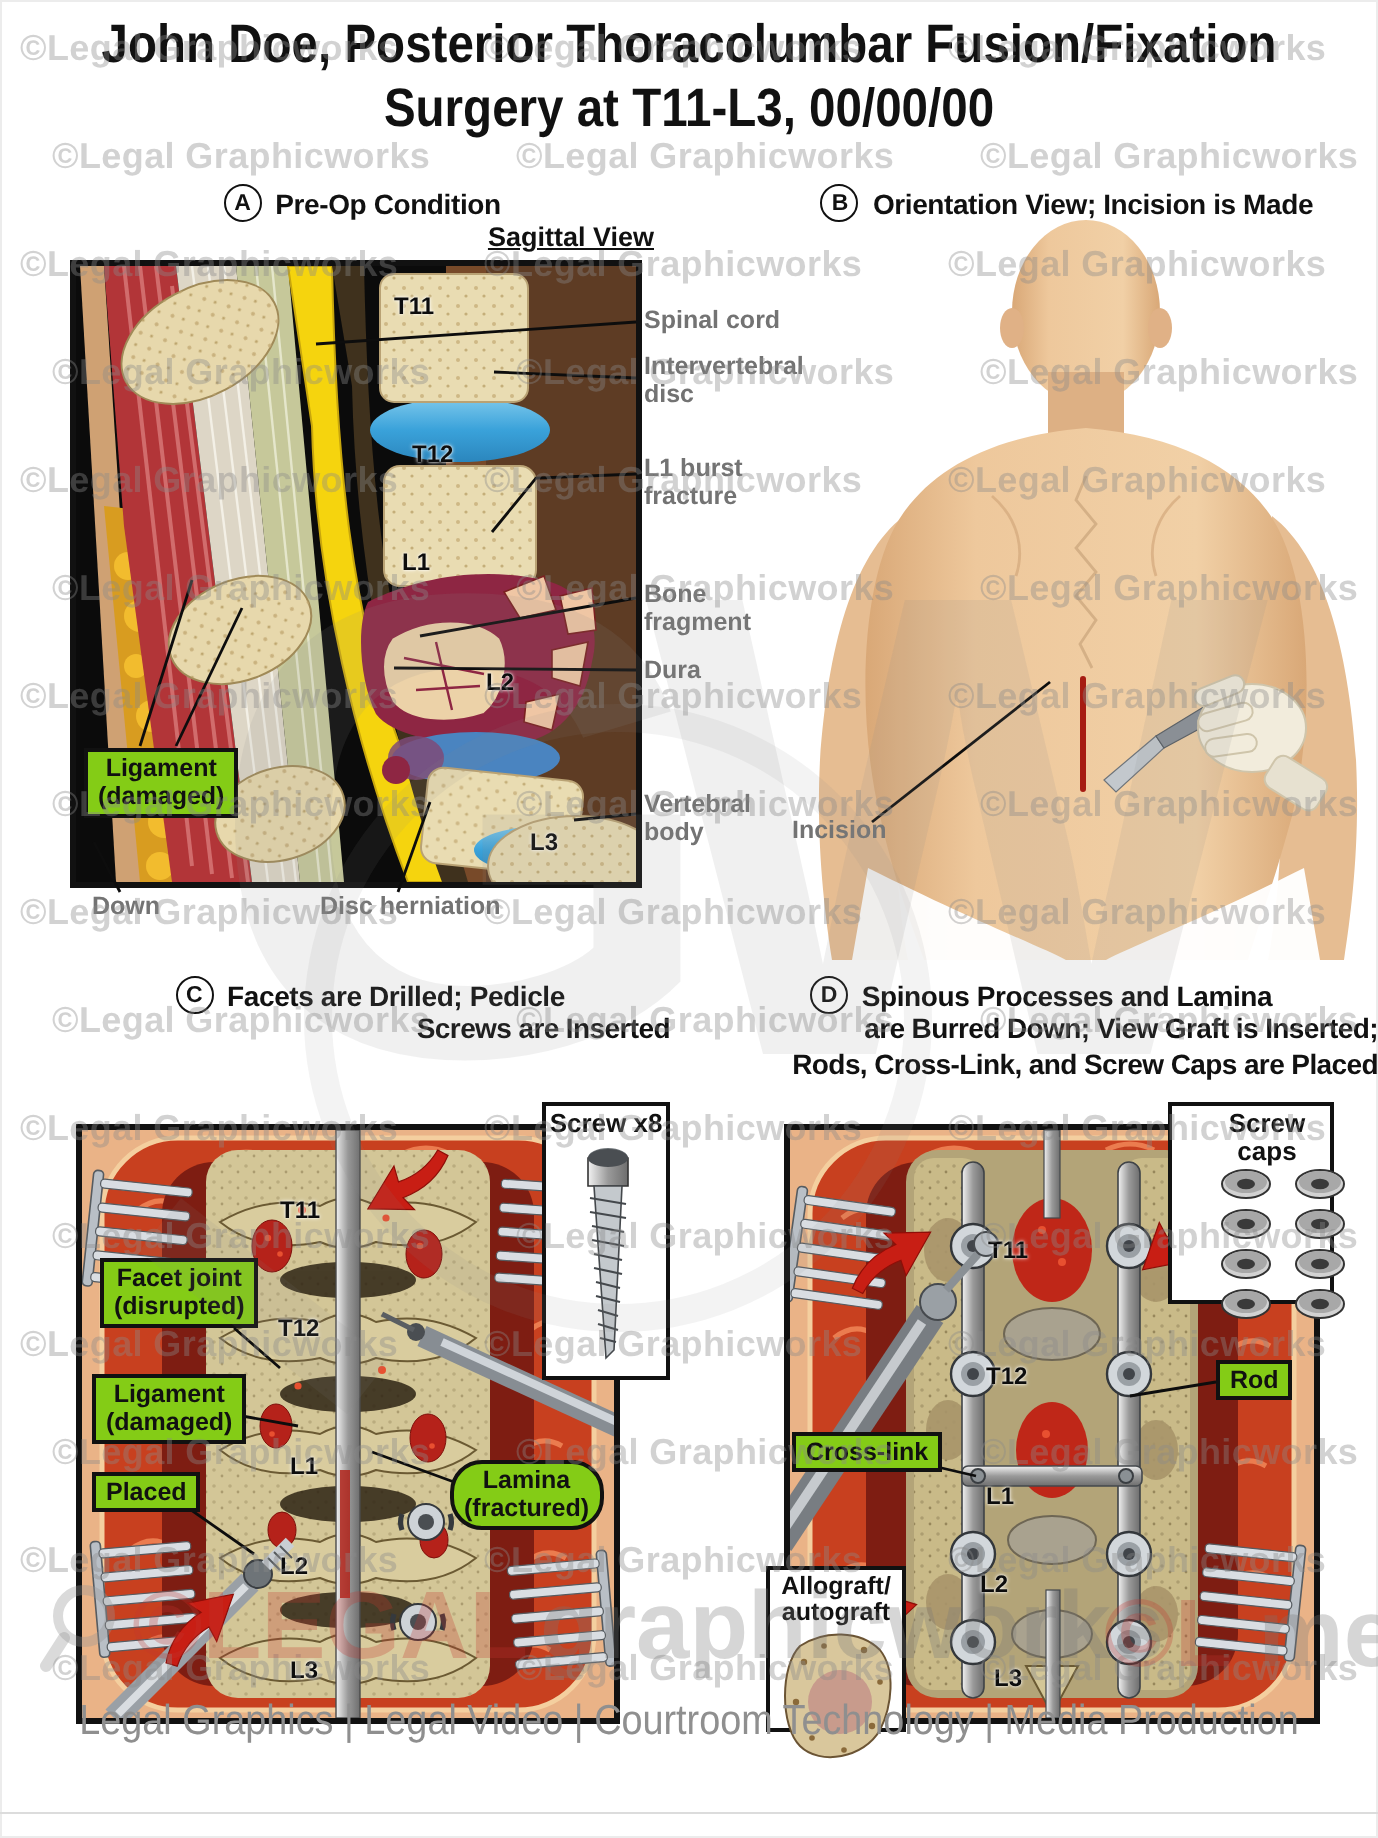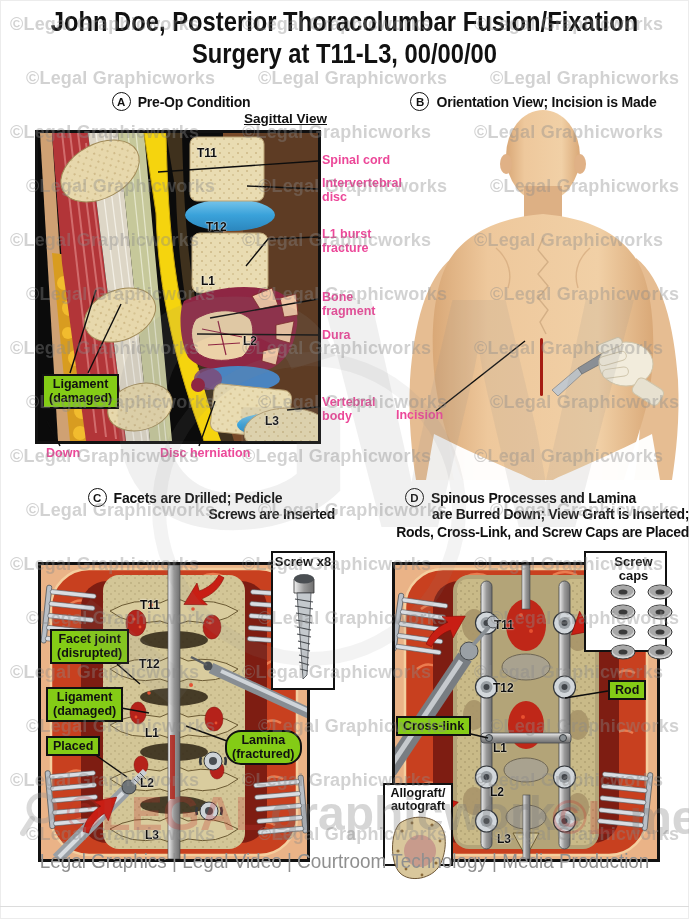--- a/index.html
+++ b/index.html
@@ -28,21 +28,21 @@
         align-items:center;justify-content:center;font-size:11.5px;font-weight:bold;flex:0 0 auto;}
   .phead-sub{position:absolute;text-align:right;font-size:13.5px;font-weight:bold;z-index:8;}
   .phead-sub u{text-decoration:underline;}
   .phead-line{position:absolute;text-align:right;font-size:14px;font-weight:bold;z-index:8;letter-spacing:-.3px;}
   
   .fig{position:absolute;border:3px solid #111;box-sizing:border-box;background:#000;z-index:5;}
   .figB{position:absolute;z-index:4;}
   .inset{position:absolute;background:#fff;border:2.5px solid #111;box-sizing:border-box;z-index:12;text-align:center;}
   .inset .ititle{font-size:13px;font-weight:bold;line-height:1.05;padding-top:2px;}
   
-  .lbl{position:absolute;font-size:12.5px;font-weight:bold;line-height:1.15;z-index:25;color:#ec4899;}
+  .lbl{position:absolute;font-size:12.5px;font-weight:bold;line-height:1.15;z-index:25;color:#737373;}
   .pre{white-space:pre-line;}
   .boxlbl{position:absolute;background:#84cc16;border:2px solid #111;padding:1px 5px;font-size:12.5px;font-weight:bold;
           line-height:1.15;text-align:center;z-index:25;white-space:pre-line;}
   .vlbl{position:absolute;font-size:12px;font-weight:bold;z-index:24;color:#0d0d0d;
         text-shadow:0 0 2px rgba(255,255,255,.9),0 0 1px rgba(255,255,255,.9);}
   #leader-overlay{position:absolute;inset:0;z-index:23;pointer-events:none;}
   
   .footer{position:absolute;top:849px;left:0;width:689px;text-align:center;z-index:45;
           font-size:21px;color:#8f8f8f;transform:scaleX(.9);transform-origin:center;white-space:nowrap;}
   .bottom-line{position:absolute;top:906px;left:0;width:689px;height:1px;background:#dcdcdc;z-index:46;}

